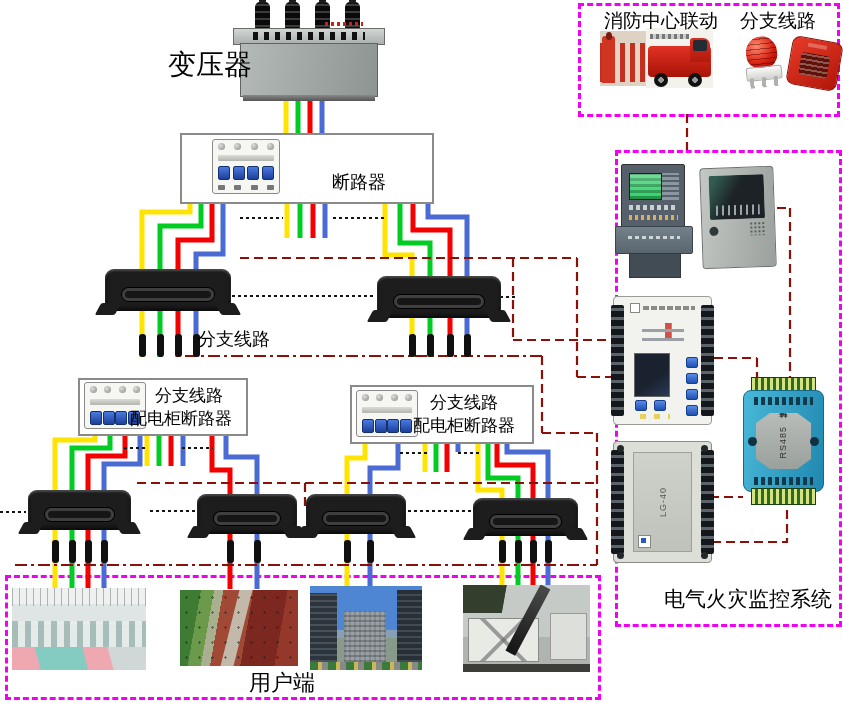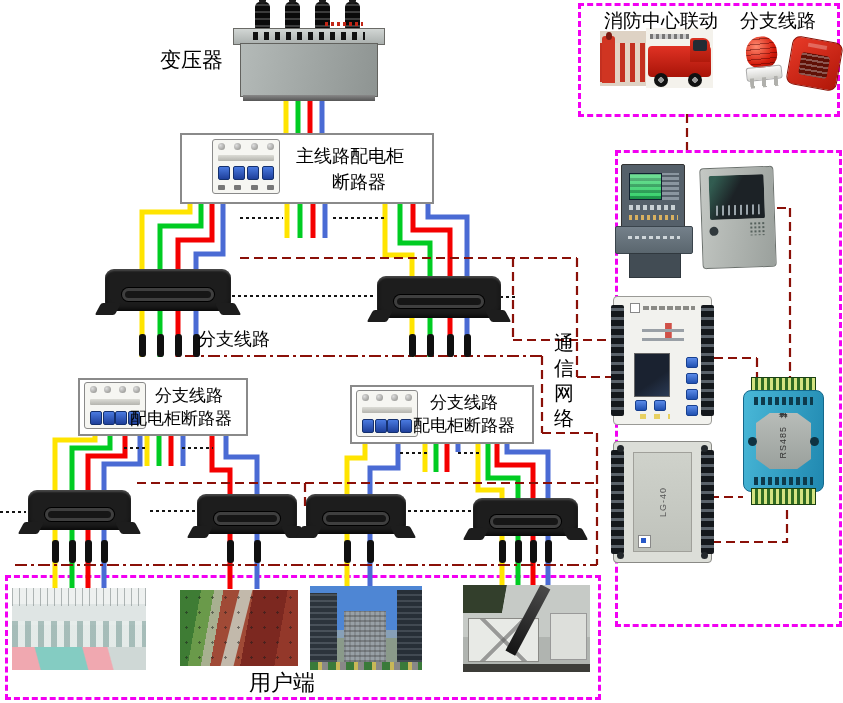--- a/index.html
+++ b/index.html
@@ -268,21 +268,21 @@
     <i class="bush" style="left:22px;"></i>
     <i class="bush" style="left:52px;"></i>
     <i class="bush" style="left:82px;"></i>
     <i class="bush" style="left:112px;"></i>
     <i class="lid"></i>
     <i class="terms"></i>
     <i class="dots"></i>
     <i class="tank"></i>
     <i class="feet"></i>
   </div>
-  <div class="lbl" style="left:160px;top:46px;font-size:21px;">变压器</div>
+  <div class="lbl" style="left:168px;top:46px;font-size:28px;">变压器</div>
 
   <div class="wbox" style="left:180px;top:133px;width:250px;height:67px;"></div>
   <div class="breaker" style="left:212px;top:139px;width:68px;height:55px;">
     <div class="bk-screws">
         <i></i>
         <i></i>
         <i></i>
         <i></i>
       </div>
     <div class="bk-band"></div>
@@ -292,21 +292,20 @@
         <i></i>
         <i></i>
       </div>
     <div class="bk-terms">
         <i></i>
         <i></i>
         <i></i>
         <i></i>
       </div>
   </div>
-  <div class="lbl" style="left:296px;top:144px;font-size:18px;">主线路配电柜</div>
   <div class="lbl" style="left:332px;top:170px;font-size:18px;">断路器</div>
 
   <div class="ct" style="left:105px;top:269px;width:126px;height:42px;">
       <i class="slot"></i>
       <i class="fl"></i>
       <i class="fr"></i>
     </div>
   <div class="ct" style="left:377px;top:276px;width:124px;height:42px;">
       <i class="slot"></i>
       <i class="fl"></i>
@@ -431,21 +430,20 @@
       <i class="w1"></i>
       <i class="w2"></i>
   </div>
   <div class="photo ph-beacon" style="left:741px;top:36px;width:49px;height:52px;">
     <i class="dome"></i>
       <i class="base"></i>
       <i class="legs"></i>
   </div>
   <div class="photo ph-alarm" style="left:789px;top:39px;width:49px;height:47px;"></div>
 
-  <div class="lbl" style="left:551px;top:331px;font-size:20px;width:26px;line-height:25px;white-space:normal;word-break:break-all;text-align:center;">通信网络</div>
 
   <div class="comp console">
     <div class="cs-head">
       <div class="cs-screen"></div>
       <div class="cs-keys"></div>
       <div class="cs-row1"></div>
       <div class="cs-row2"></div>
     </div>
     <div class="cs-tray"></div>
     <div class="cs-base"></div>
@@ -492,14 +490,15 @@
     <div class="m-term top"></div>
     <div class="m-body">
       <div class="m-panel">
         <span class="v-text">RS485转换器</span>
       </div>
       <i class="m-screw" style="left:4px;"></i>
         <i class="m-screw" style="right:4px;"></i>
     </div>
     <div class="m-term bot"></div>
   </div>
+  <div class="lbl" style="left:664px;top:585px;font-size:21px;">电气火灾监控系统</div>
 
 </div>
 
 </body></html>

